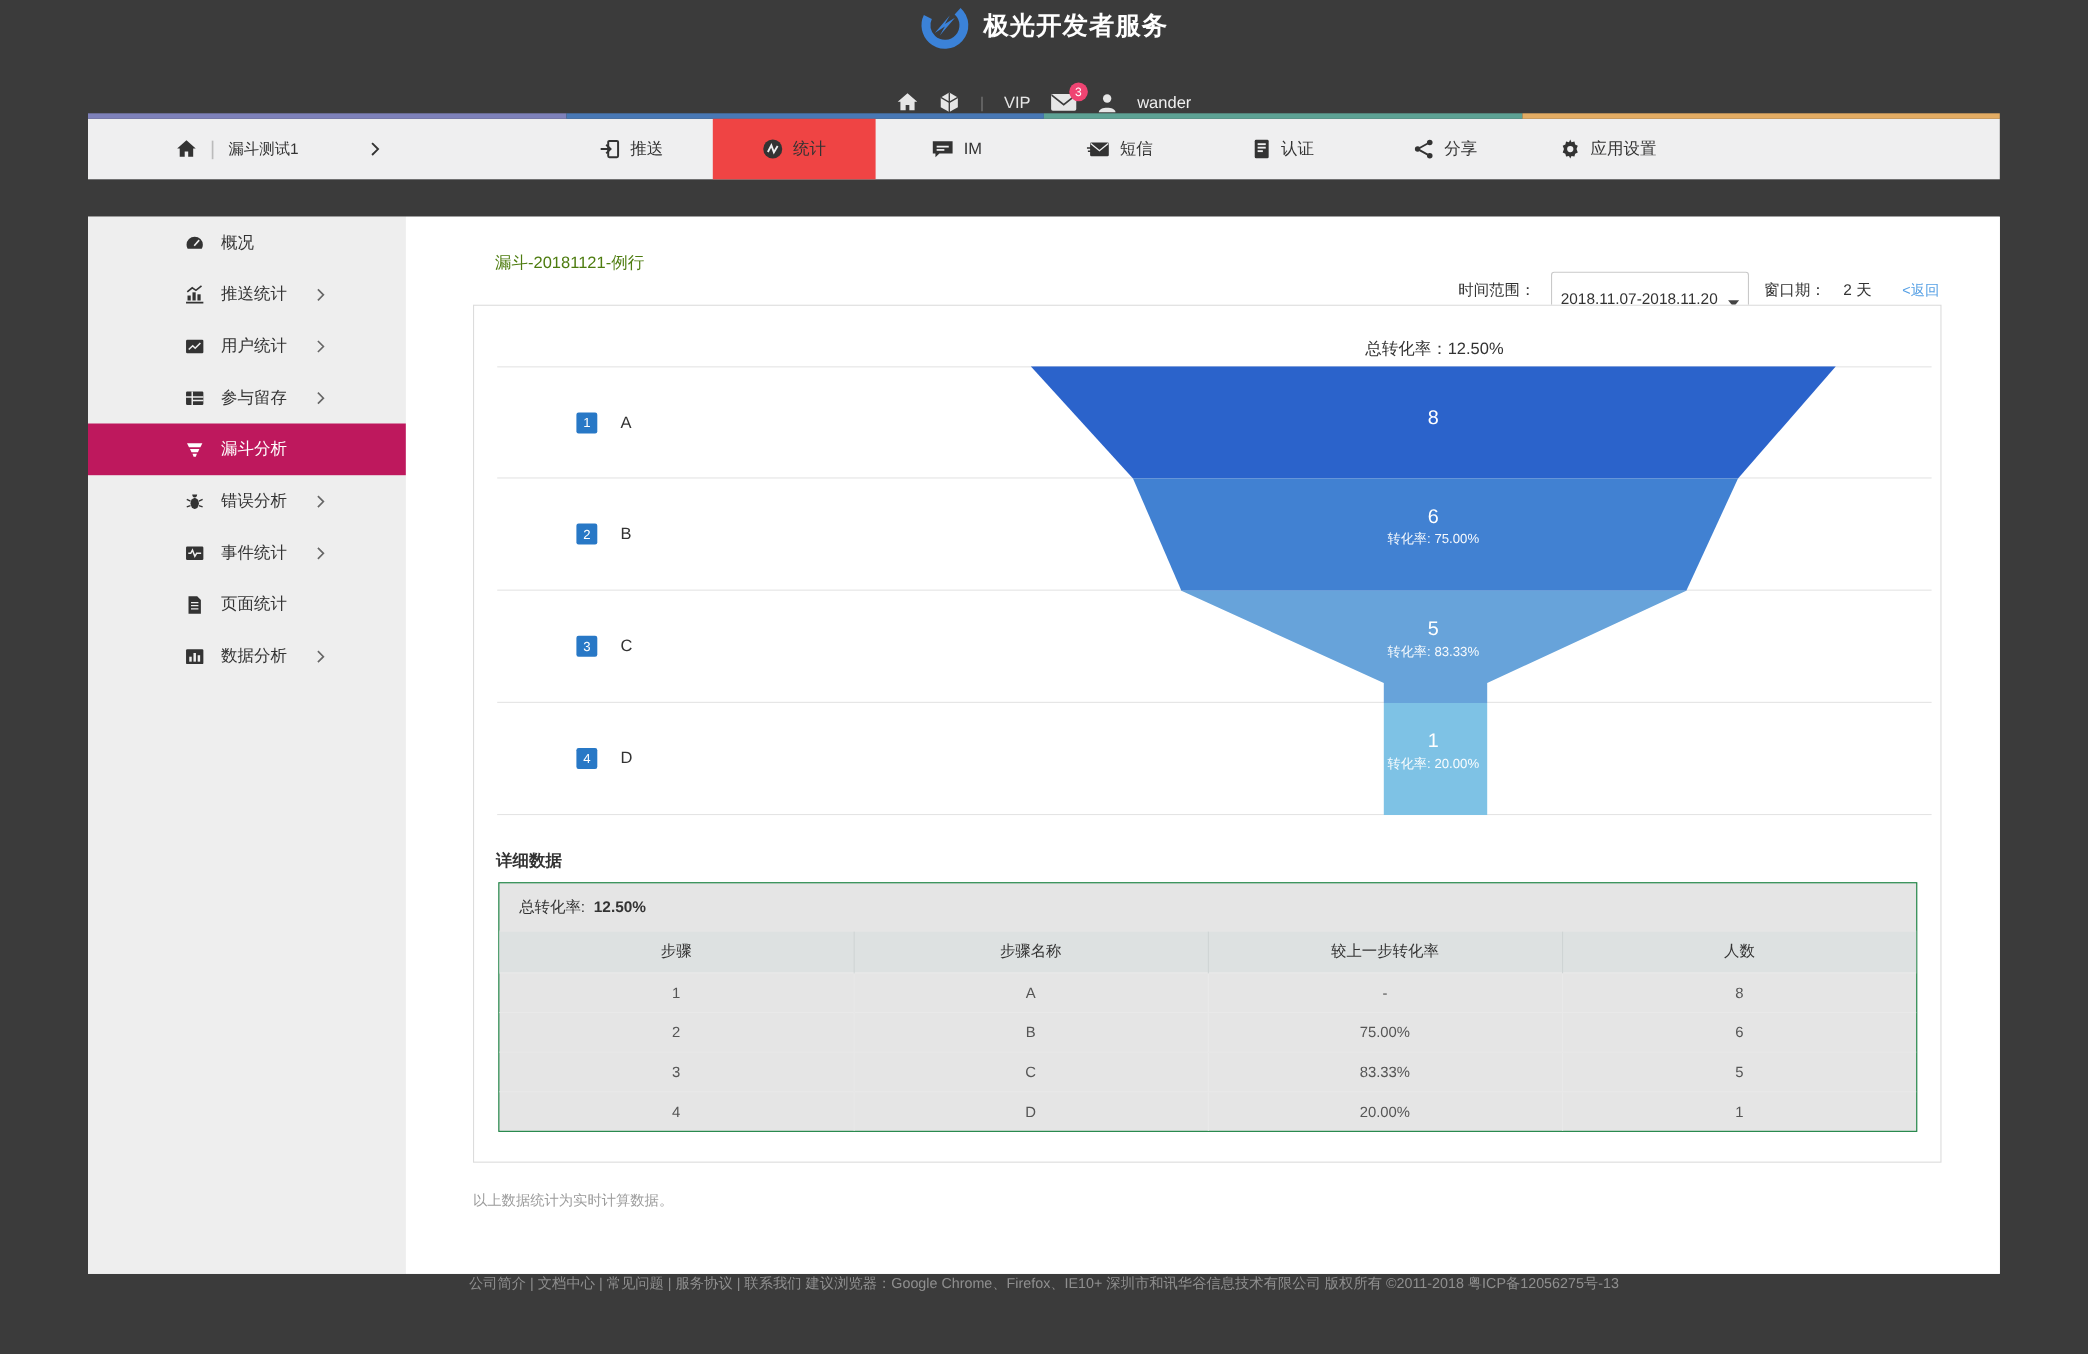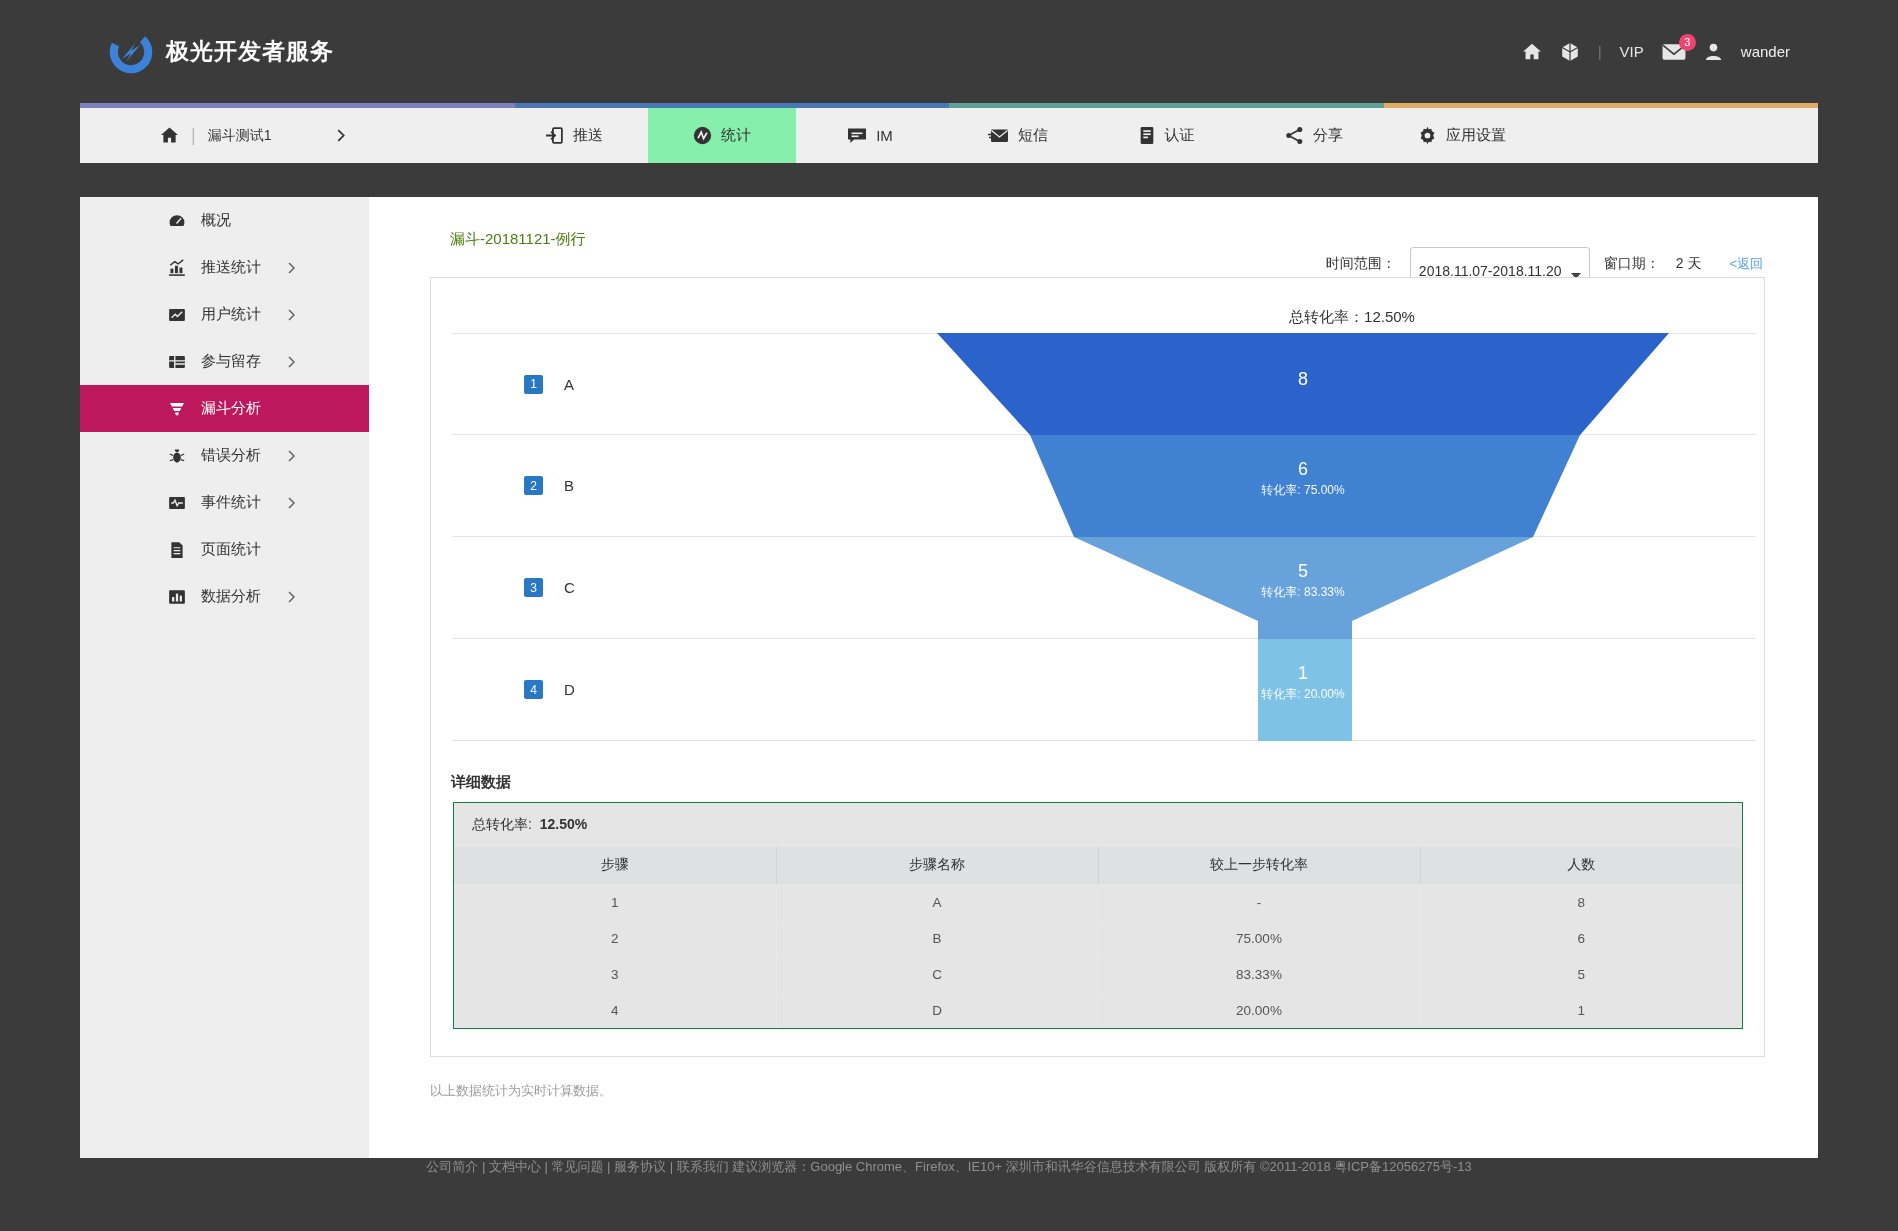--- a/index.html
+++ b/index.html
@@ -7,21 +7,21 @@
   body {
     background:#3b3b3b;
     font-family:"Liberation Sans","DejaVu Sans",sans-serif;
     color:#333;
     overflow:hidden;
   }
   .icon { display:inline-flex; align-items:center; justify-content:center; }
   .icon svg { display:block; }
 
   
-  .app-header { height:103px; padding:0 108px; display:flex; align-items:center; justify-content:space-between; }
+  .app-header { height:103px; padding:0 78px; display:flex; align-items:center; justify-content:space-between;flex-direction:column; }
   .brand { display:flex; align-items:center; gap:12px; }
   .brand-title { color:#fff; font-size:23px; font-weight:bold; letter-spacing:1px; }
   .header-right { display:flex; align-items:center; gap:18px; color:#e6e6e6; font-size:15px; }
   .header-right .icon { color:#e6e6e6; cursor:pointer; }
   .hdr-divider { color:#777; font-size:14px; }
   .mail-wrap { position:relative; }
   .mail-badge { position:absolute; top:-9px; right:-10px; min-width:17px; height:17px; border-radius:9px;
     background:#ef4472; color:#fff; font-size:11px; display:flex; align-items:center; justify-content:center; padding:0 4px; }
   .username { color:#efefef; }
 
@@ -32,21 +32,21 @@
   
   .main-nav { margin:0 80px; height:55px; background:#efeff0; display:flex; align-items:stretch; }
   .breadcrumb { display:flex; align-items:center; gap:10px; padding-left:80px; width:420px; color:#333; }
   .breadcrumb .icon { color:#333; }
   .bc-divider { color:#bbb; font-size:18px; margin:0 2px; }
   .bc-name { font-size:14px; }
   .bc-chevron { margin-left:56px; color:#555; }
   .tabs { display:flex; align-items:stretch; }
   .tab { width:148px; display:flex; align-items:center; justify-content:center; gap:9px; font-size:15px; color:#333; cursor:pointer; }
   .tab .icon { color:#333; }
-  .tab.active { background:#86efac; }
+  .tab.active { background:#ef4444; }
 
   
   .content { margin:34px 80px 0; height:961px; display:flex; background:#fff; }
   .sidebar { width:289px; background:#eeeeee; flex-shrink:0; }
   .side-item { height:47px; display:flex; align-items:center; padding-left:88px; position:relative; font-size:15px; color:#333; cursor:pointer; }
   .side-item .icon { width:18px; color:#333; margin-right:15px; }
   .side-item .chev { position:absolute; left:203px; color:#666; }
   .side-item.active { background:#be185d; color:#fff; }
   .side-item.active .icon { color:#fff; }
 
@@ -57,21 +57,21 @@
   .funnel-select { display:flex; align-items:center; gap:42px; font-size:15px; color:#4d7c0f; cursor:pointer; padding-left:20px;flex-direction:column; }
   .caret-down { width:0; height:0; border-left:5px solid transparent; border-right:5px solid transparent; border-top:6px solid #444; }
   .toolbar-right { display:flex; align-items:center; gap:14px; font-size:14px; color:#333; }
   .range-select { width:180px; height:33px; border:1px solid #c9c9c9; border-radius:3px; background:#fff;
     display:flex; align-items:flex-end; justify-content:center; gap:9px; font-size:14px; cursor:pointer; }
   .window-value { margin-left:2px; }
   .back-link { color:#56a0e5; margin-left:14px; cursor:pointer; font-size:13px; }
 
   
   .chart-card { position:absolute; top:80px; left:61px; width:1335px; height:780px; border:1px solid #dcdcdc; background:#fff; }
-  .chart-title { position:absolute; top:30px; left:873px; transform:translateX(-50%); font-size:15px; color:#333;margin-left:48px; }
+  .chart-title { position:absolute; top:30px; left:873px; transform:translateX(-50%); font-size:15px; color:#333; }
   .funnel-wrap { position:absolute; top:55px; left:0; right:0; height:408px; }
   .funnel-row { height:102px; margin:0 8px 0 21px; border-bottom:1px solid #e4e4e4; display:flex; align-items:center; }
   .funnel-row:first-child { border-top:1px solid #e4e4e4; }
   .row-label { display:flex; align-items:center; gap:21px; padding-left:72px; }
   .step-badge { width:19px; height:19px; background:#2878c6; color:#fff; font-size:12px; display:flex; align-items:center; justify-content:center; border-radius:2px; }
   .step-name { font-size:15px; color:#333; }
   .funnel-svg { position:absolute; left:506px; top:0; }
   .funnel-overlay { position:absolute; left:872px; transform:translateX(-50%); text-align:center; color:#fff; pointer-events:none; }
   .funnel-overlay .val { font-size:18px; line-height:24px; }
   .funnel-overlay .rate { font-size:12px; line-height:18px; opacity:.95; }

